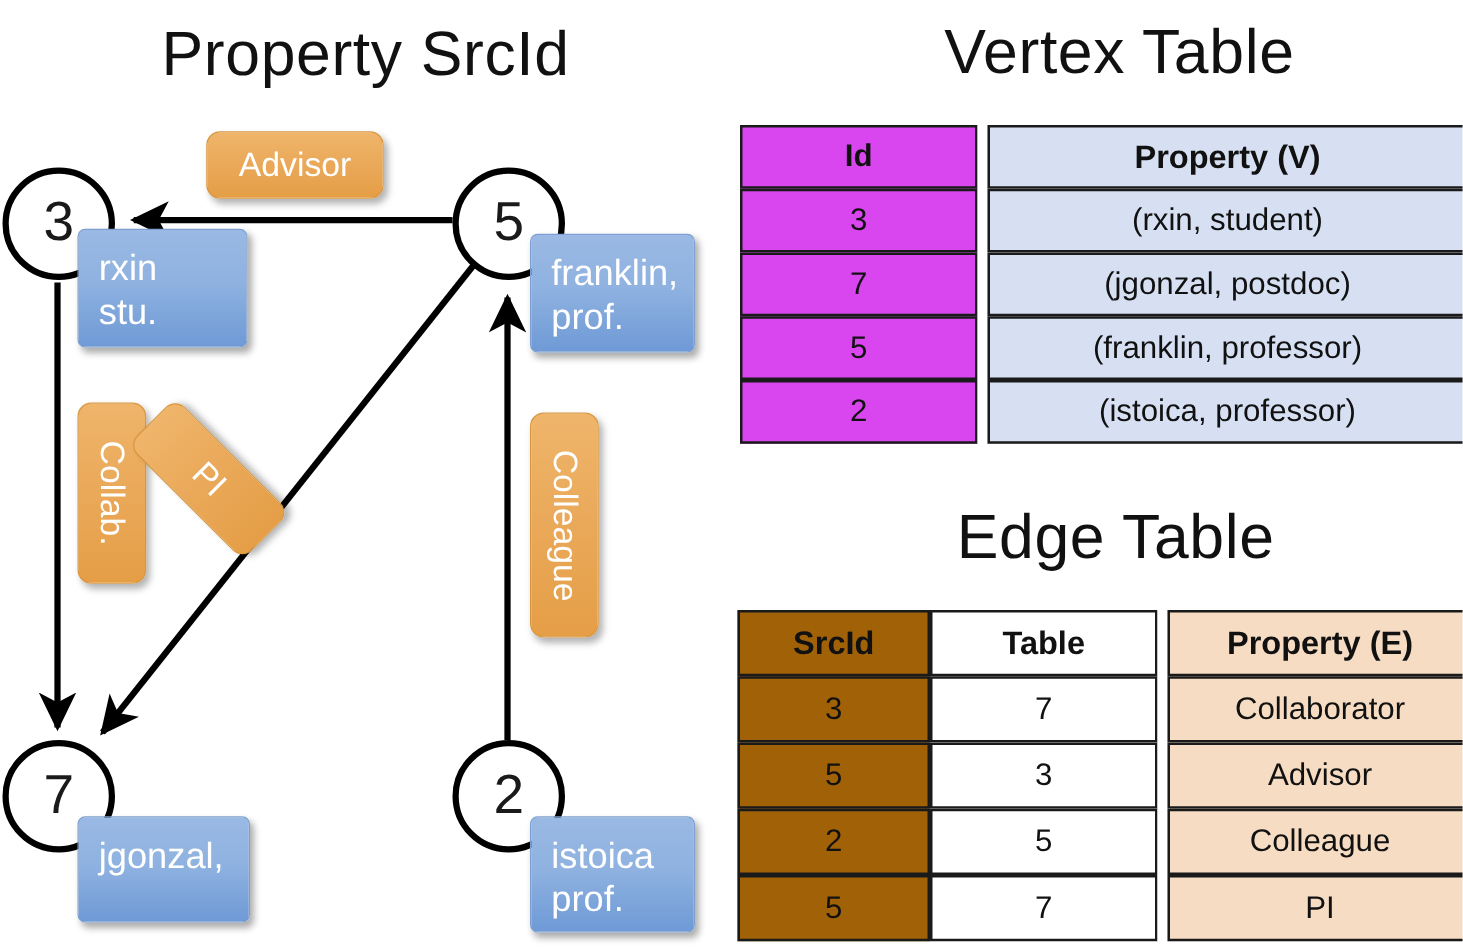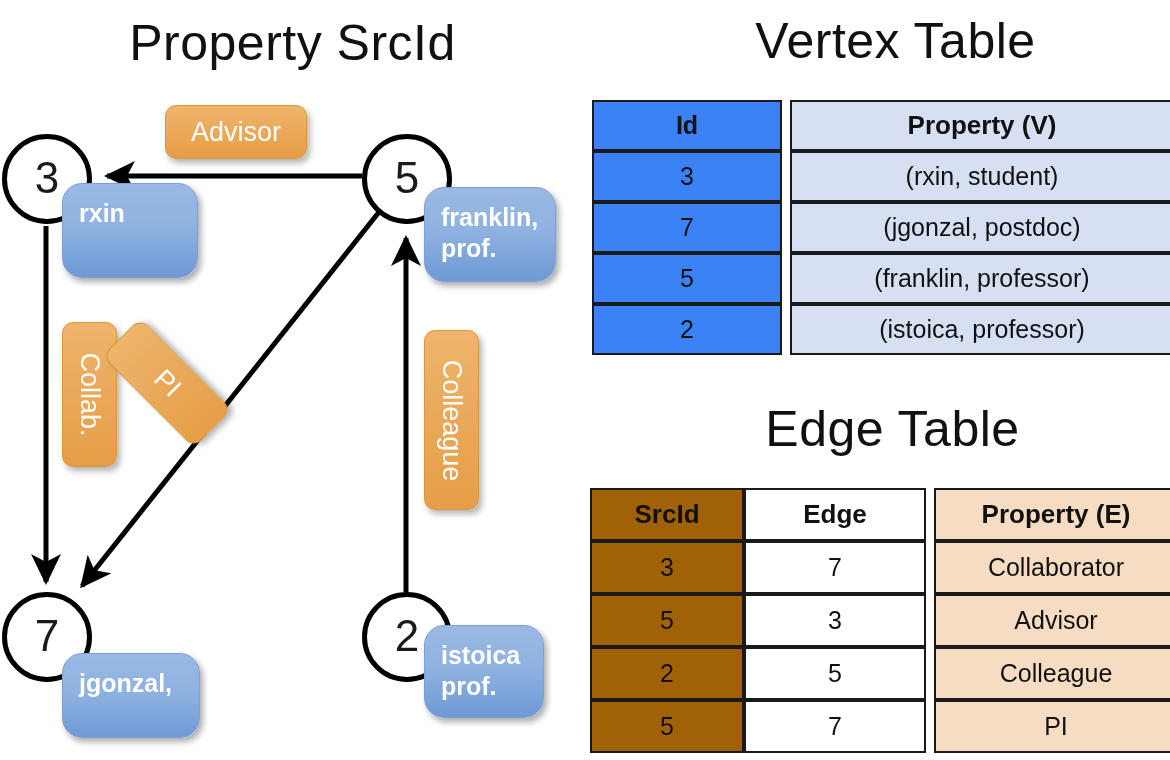--- a/index.html
+++ b/index.html
@@ -67,37 +67,37 @@
     margin-top: -2px;
   }
   #vertex-3 { left: 2px;   top: 134px; }
   #vertex-5 { left: 362px; top: 134px; }
   #vertex-7 { left: 2px;   top: 592px; }
   #vertex-2 { left: 362px; top: 592px; }
 
   
   .prop-box {
     position: absolute;
-    border-radius: 20px;
+    border-radius: 6px;
     background: linear-gradient(to bottom, #9ab9e4 0%, #8fb2e0 45%, #6f9ad6 100%);
     border: 1px solid #7da0d0;
     box-shadow: 3px 4px 6px rgba(0,0,0,0.33);
     color: #ffffff;
     font-family: "Liberation Sans", sans-serif;
-    font-weight: 700;
-    font-size: 25px;
+    font-weight: 400;
+    font-size: 29px;
     line-height: 1.22;
     padding: 14px 0 14px 16px;
     box-sizing: border-box;
     z-index: 8;
   }
   #box-rxin     { left: 62px;  top: 183px; width: 136px; height: 95px; }
   #box-franklin { left: 424px; top: 187px; width: 132px; height: 95px; padding-left: 16px; }
   #box-jgonzal  { left: 62px;  top: 653px; width: 138px; height: 85px; }
-  #box-istoica  { left: 424px; top: 625px; width: 120px; height: 93px; }
+  #box-istoica  { left: 424px; top: 653px; width: 132px; height: 93px; }
 
   
   .edge-label {
     position: absolute;
     border-radius: 11px;
     background: linear-gradient(to bottom, #efb56a 0%, #eaa95a 48%, #e59e46 100%);
     border: 1px solid #d8963f;
     box-shadow: 3px 4px 6px rgba(0,0,0,0.30);
     color: #ffffff;
     font-family: "Liberation Sans", sans-serif;
@@ -159,21 +159,21 @@
   }
 
   
   #vertex-table {
     left: 592px; top: 100px; width: 574px;
   }
   #vertex-table th, #vertex-table td {
     height: 47px;
     font-size: 25px;
   }
-  #vertex-table .c-id   { width: 186px; background: #3b82f6; }
+  #vertex-table .c-id   { width: 186px; background: #d946ef; }
   #vertex-table .c-gap  { width: 8px; border: none; background: #ffffff; }
   #vertex-table .c-prop { width: 380px; background: #d6e0f2; }
   #vertex-table th.c-id   { font-size: 25px; }
   #vertex-table th.c-prop { font-size: 26px; }
 
   
   #edge-table {
     left: 590px; top: 488px; width: 576px;
   }
   #edge-table th, #edge-table td {
@@ -217,20 +217,21 @@
   </div>
   <div class="vertex" id="vertex-7">
     <span>7</span>
   </div>
   <div class="vertex" id="vertex-2">
     <span>2</span>
   </div>
 
   <div class="prop-box" id="box-rxin">
     <div>rxin</div>
+    <div>stu.</div>
   </div>
   <div class="prop-box" id="box-franklin">
     <div>franklin,</div>
     <div>prof.</div>
   </div>
   <div class="prop-box" id="box-jgonzal">
     <div>jgonzal,</div>
   </div>
   <div class="prop-box" id="box-istoica">
     <div>istoica</div>
@@ -285,21 +286,21 @@
     </tr>
   </tbody>
 </table>
 
 <div class="title" id="edge-title">Edge Table</div>
 
 <table class="grid" id="edge-table">
   <thead>
     <tr>
       <th class="c-src">SrcId</th>
-      <th class="c-dst">Edge</th>
+      <th class="c-dst">Table</th>
       <td class="c-gap"></td>
       <th class="c-prop">Property (E)</th>
     </tr>
   </thead>
   <tbody>
     <tr>
       <td class="c-src">3</td>
       <td class="c-dst">7</td>
       <td class="c-gap"></td>
       <td class="c-prop">Collaborator</td>

